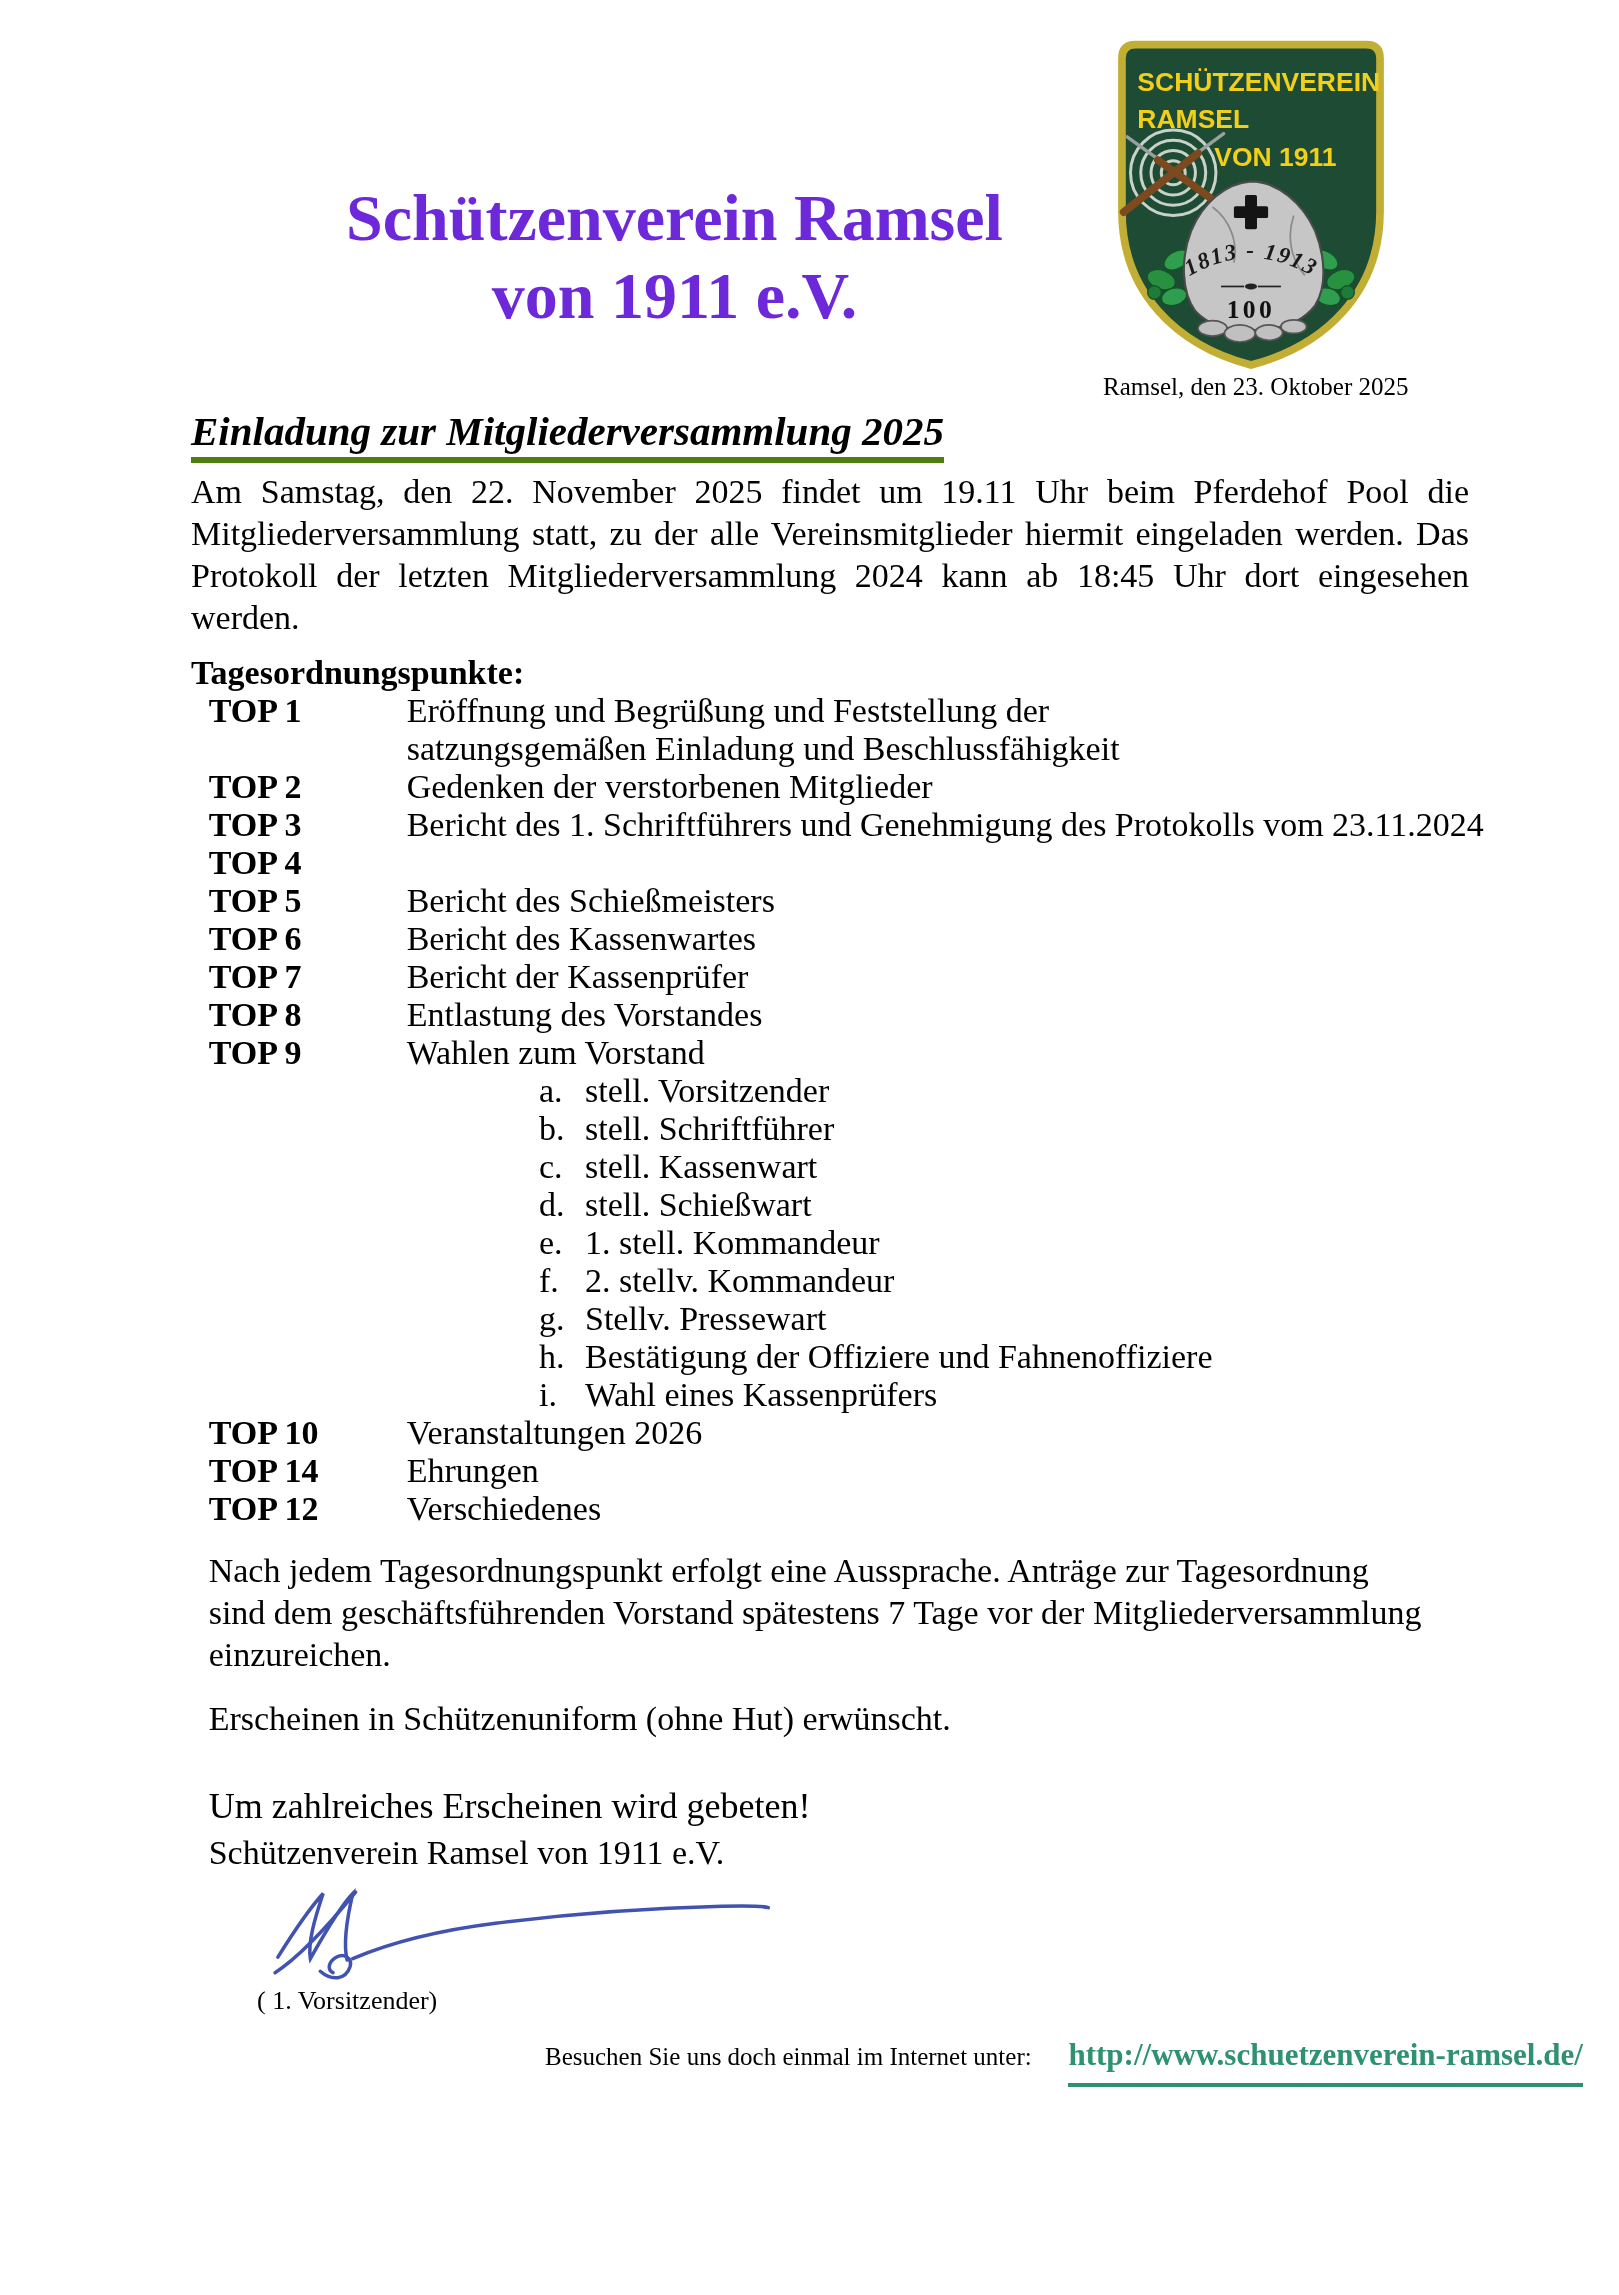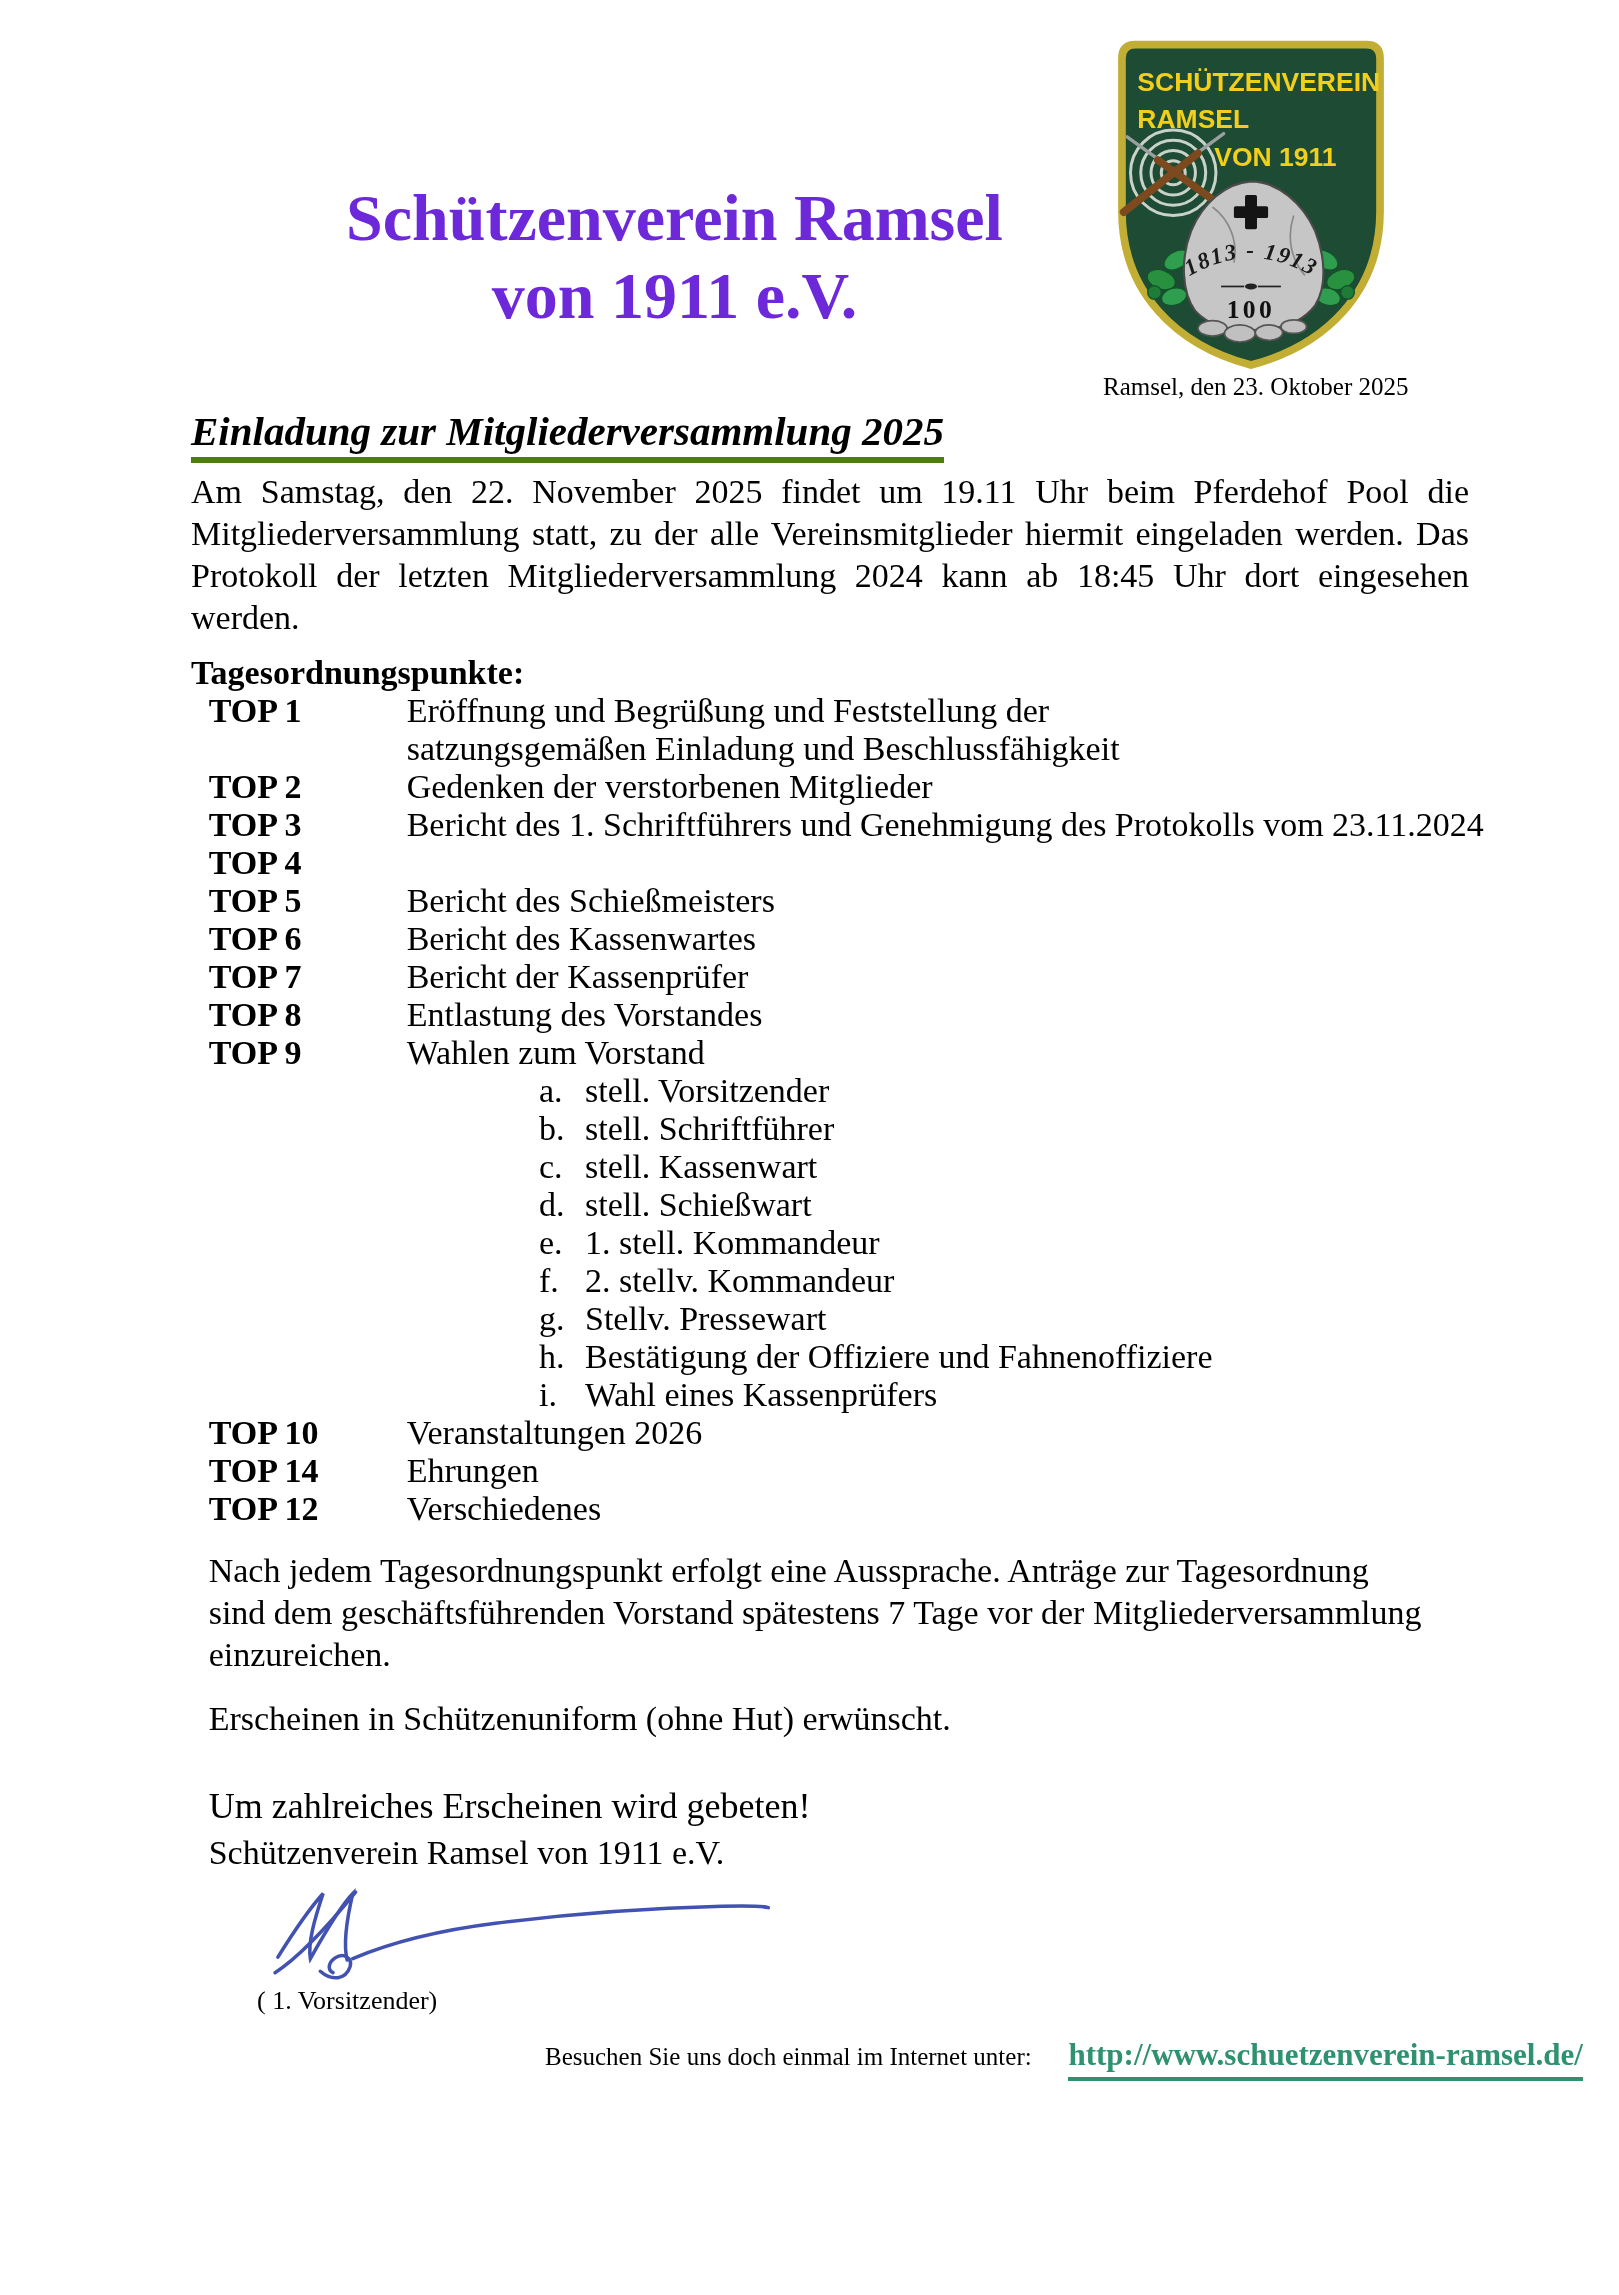--- a/index.html
+++ b/index.html
@@ -39,21 +39,21 @@
   .appeal { margin:44px 0 0 17.7px; font-size:36px; font-weight:normal; line-height:44px; }
   .org-line { margin:5px 0 0 17.7px; font-size:34px; line-height:40px; }
 
   .signature-svg { display:block; margin:5px 0 0 25px; }
   .role-line { margin:0 0 0 66px; font-size:26px; line-height:34px; }
 
   .footer { margin:18.6px 0 0 354px; display:flex; align-items:baseline;gap:25px; }
   .footer-prompt { font-size:25px; margin-right:11.8px; white-space:nowrap; }
   .website-link {
     font-size:31px; font-weight:bold; color:#2e9170; text-decoration:none;
-    border-bottom:4.2px solid #2e9170; padding-bottom:4px; white-space:nowrap; cursor:pointer;
+    border-bottom:4.2px solid #2e9170; padding-bottom:10px; white-space:nowrap; cursor:pointer;
   }
 </style>
 </head>
 <body>
 
 <div class="page">
 
   <div class="club-title">
     <div>Schützenverein Ramsel</div>
     <div>von 1911 e.V.</div>

